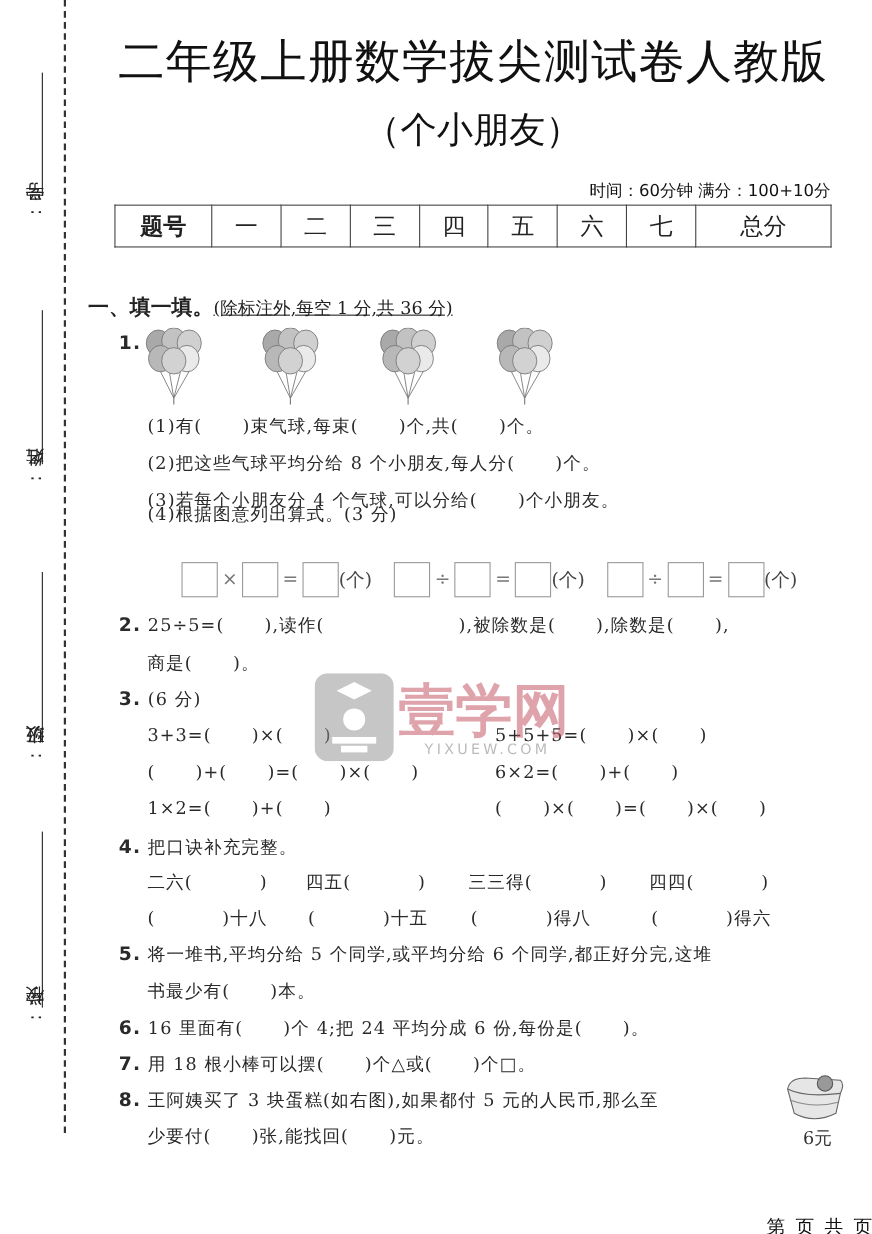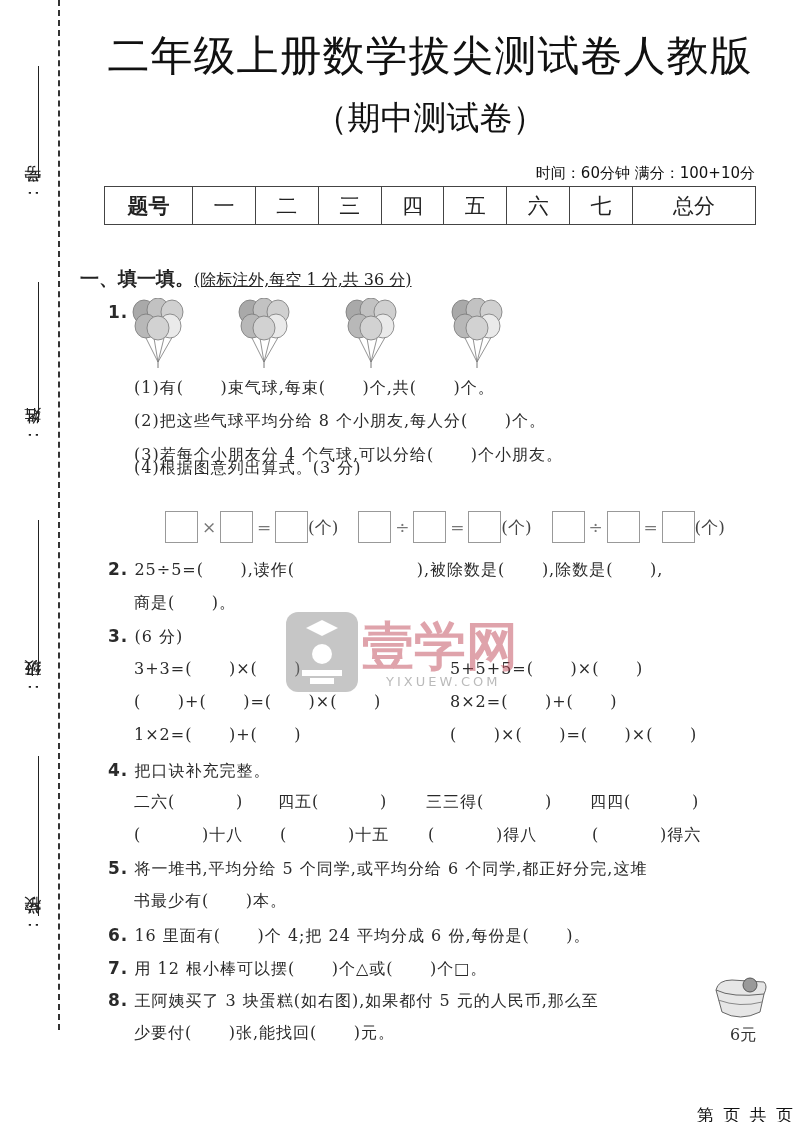--- a/index.html
+++ b/index.html
@@ -57,21 +57,21 @@
 <div class="side-rule" style="top:282px;height:140px;"></div>
 <div class="side-label" style="top:432px;">姓名:</div>
 
 <div class="side-rule" style="top:520px;height:155px;"></div>
 <div class="side-label" style="top:684px;">班级:</div>
 
 <div class="side-rule" style="top:756px;height:160px;"></div>
 <div class="side-label" style="top:922px;">学校:</div>
 
 <div class="title">二年级上册数学拔尖测试卷人教版</div>
-<div class="subtitle">（期中测试卷）</div>
+<div class="subtitle">（个小朋友）</div>
 <div class="meta">时间：60分钟  满分：100+10分</div>
 
 <table class="score">
   <tbody>
       <tr>
     <td>题号</td>
     <td>一</td>
     <td>二</td>
     <td>三</td>
     <td>四</td>
@@ -178,21 +178,21 @@
   <span class="unit">(个)</span>
 </div>
 
 <div class="line" style="top:559px;left:108px;"><span class="qnum">2.</span> <span>25÷5=(      ),读作(                    ),被除数是(      ),除数是(      ),</span></div>
 <div class="line" style="top:593px;left:134px;">商是(      )。</div>
 
 <div class="line" style="top:626px;left:108px;"><span class="qnum">3.</span> <span>(6 分)</span></div>
 <div class="line" style="top:659px;left:134px;">3+3=(      )×(      )</div>
 <div class="line" style="top:659px;left:450px;">5+5+5=(      )×(      )</div>
 <div class="line" style="top:692px;left:134px;">(      )+(      )=(      )×(      )</div>
-<div class="line" style="top:692px;left:450px;">8×2=(      )+(      )</div>
+<div class="line" style="top:692px;left:450px;">6×2=(      )+(      )</div>
 <div class="line" style="top:725px;left:134px;">1×2=(      )+(      )</div>
 <div class="line" style="top:725px;left:450px;">(      )×(      )=(      )×(      )</div>
 
 <div class="watermark">
   <svg width="72" height="80" viewBox="0 0 72 80">
     <rect x="0" y="0" width="72" height="80" rx="12" fill="#8e8e8e"></rect>
     <polygon points="36,8 52,16 36,24 20,16" fill="#fff"></polygon>
     <circle cx="36" cy="42" r="10" fill="#fff"></circle>
     <rect x="16" y="58" width="40" height="6" fill="#fff"></rect>
     <rect x="24" y="66" width="24" height="6" fill="#fff"></rect>
@@ -209,21 +209,21 @@
 <div class="line" style="top:825px;left:134px;">(          )十八</div>
 <div class="line" style="top:825px;left:280px;">(          )十五</div>
 <div class="line" style="top:825px;left:428px;">(          )得八</div>
 <div class="line" style="top:825px;left:592px;">(          )得六</div>
 
 <div class="line" style="top:858px;left:108px;"><span class="qnum">5.</span> <span>将一堆书,平均分给 5 个同学,或平均分给 6 个同学,都正好分完,这堆</span></div>
 <div class="line" style="top:891px;left:134px;">书最少有(      )本。</div>
 
 <div class="line" style="top:925px;left:108px;"><span class="qnum">6.</span> <span>16 里面有(      )个 4;把 24 平均分成 6 份,每份是(      )。</span></div>
 
-<div class="line" style="top:958px;left:108px;"><span class="qnum">7.</span> <span>用 12 根小棒可以摆(      )个△或(      )个□。</span></div>
+<div class="line" style="top:958px;left:108px;"><span class="qnum">7.</span> <span>用 18 根小棒可以摆(      )个△或(      )个□。</span></div>
 
 <div class="line" style="top:990px;left:108px;"><span class="qnum">8.</span> <span>王阿姨买了 3 块蛋糕(如右图),如果都付 5 元的人民币,那么至</span></div>
 <div class="line" style="top:1023px;left:134px;">少要付(      )张,能找回(      )元。</div>
 
 <svg class="cake" viewBox="0 0 58 46">
   <path d="M4 14 Q6 4 20 4 L52 6 Q56 10 52 18 L48 36 Q28 46 10 36 Z" fill="#e6e6e6" stroke="#666" stroke-width="1"></path>
   <path d="M4 14 Q20 22 52 18" fill="none" stroke="#666" stroke-width="1"></path>
   <path d="M6 24 Q28 32 50 26" fill="none" stroke="#888" stroke-width="1"></path>
   <circle cx="38" cy="9" r="7" fill="#999" stroke="#555" stroke-width="1"></circle>
 </svg>

